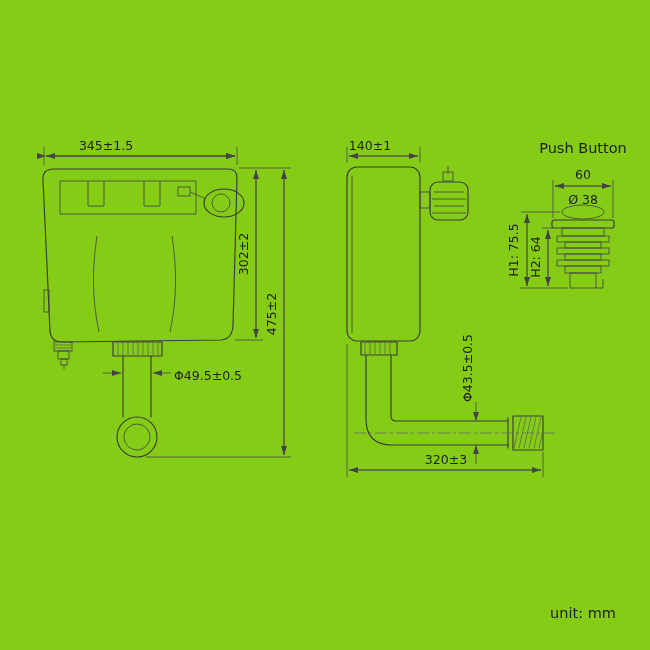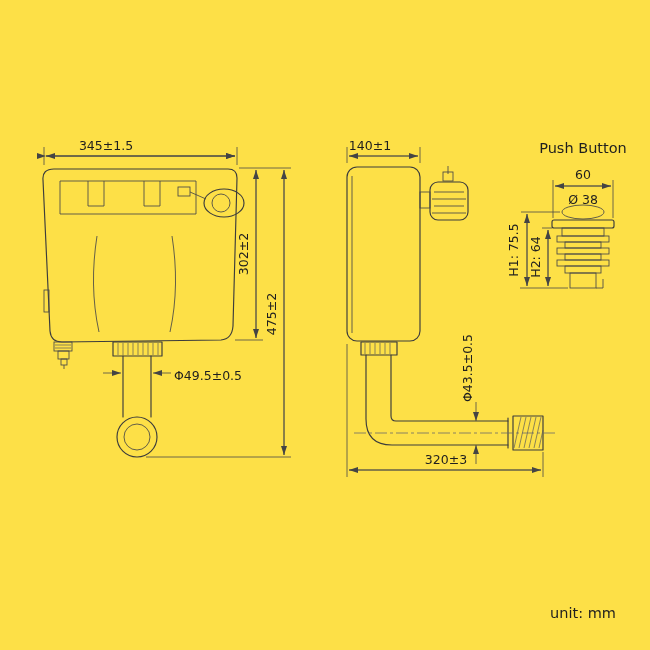--- a/index.html
+++ b/index.html
@@ -1,16 +1,16 @@
 <!DOCTYPE html>
 <html><head>
 <meta charset="utf-8">
 <style>
   html,body{margin:0;padding:0;background:#ffffff;}
-  .page{width:650px;height:650px;position:relative;background:#fde047;overflow:hidden;}
+  .page{width:650px;height:650px;position:relative;background:#84cc16;overflow:hidden;}
   svg{display:block;}
   text{font-family:"DejaVu Sans","Liberation Sans",sans-serif;fill:#1f1f1f;font-size:12px;}
   .dim-text{font-size:12.5px;}
   .big-text{font-size:14.5px;}
   .outline{stroke:#3c3c3c;stroke-width:1.15;fill:none;stroke-linejoin:round;stroke-linecap:round;}
   .thin{stroke:#474747;stroke-width:0.85;fill:none;}
   .dim{stroke:#4a4a4a;stroke-width:0.8;fill:none;}
   .hatch{stroke:#5a5a5a;stroke-width:0.7;fill:none;}
   .center{stroke:#6a6a6a;stroke-width:0.8;fill:none;stroke-dasharray:12 3 3 3;}
 </style>

